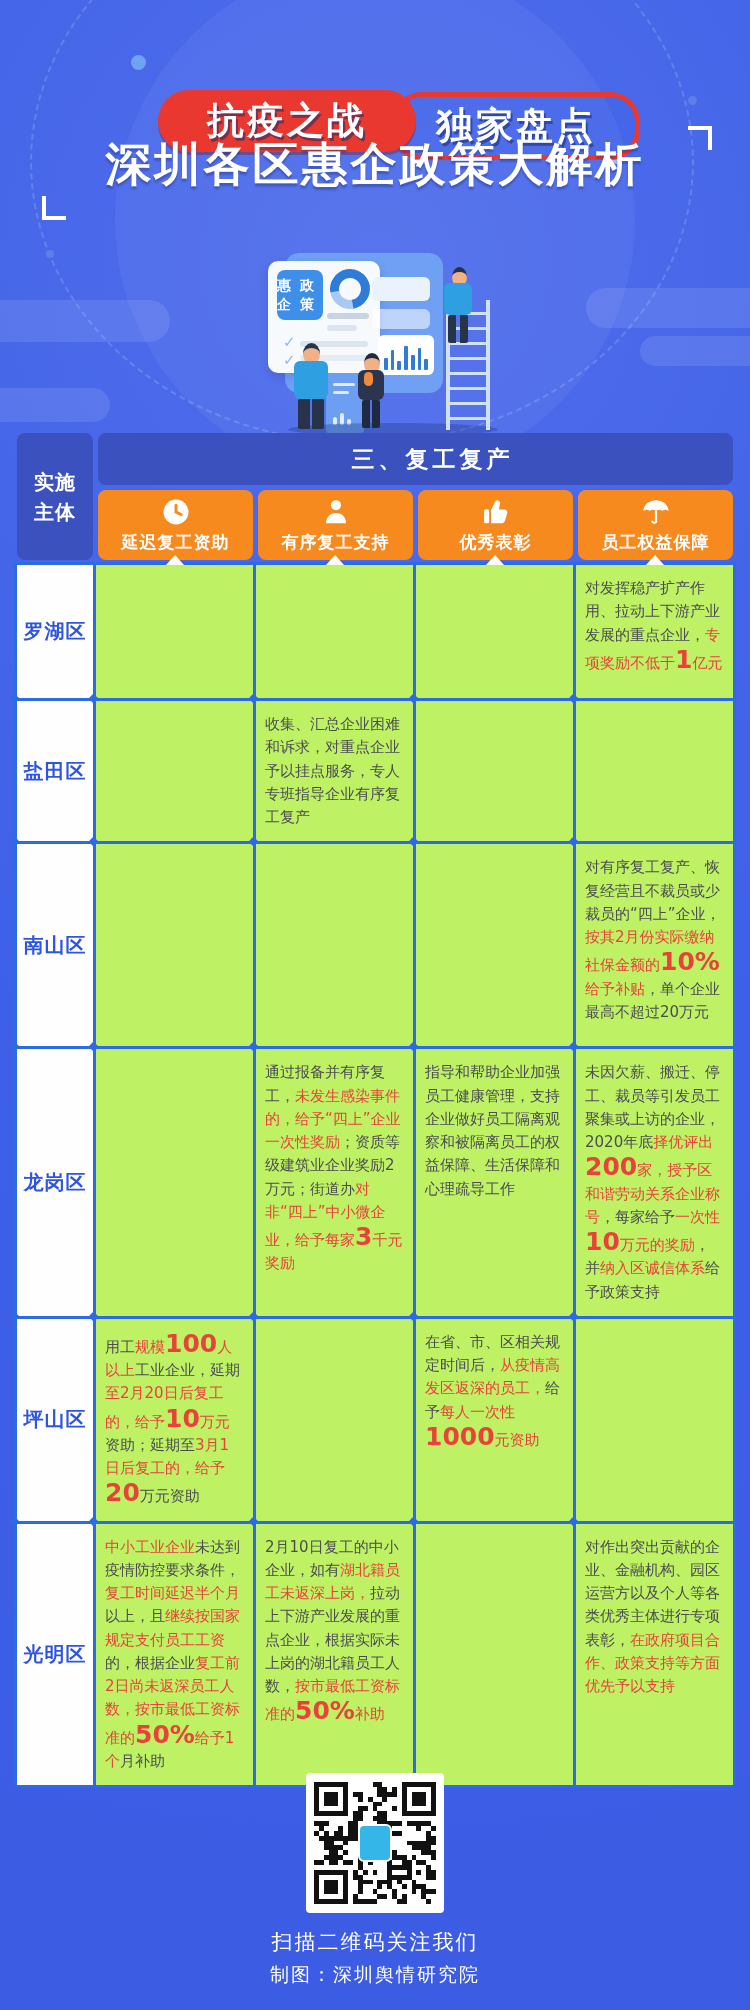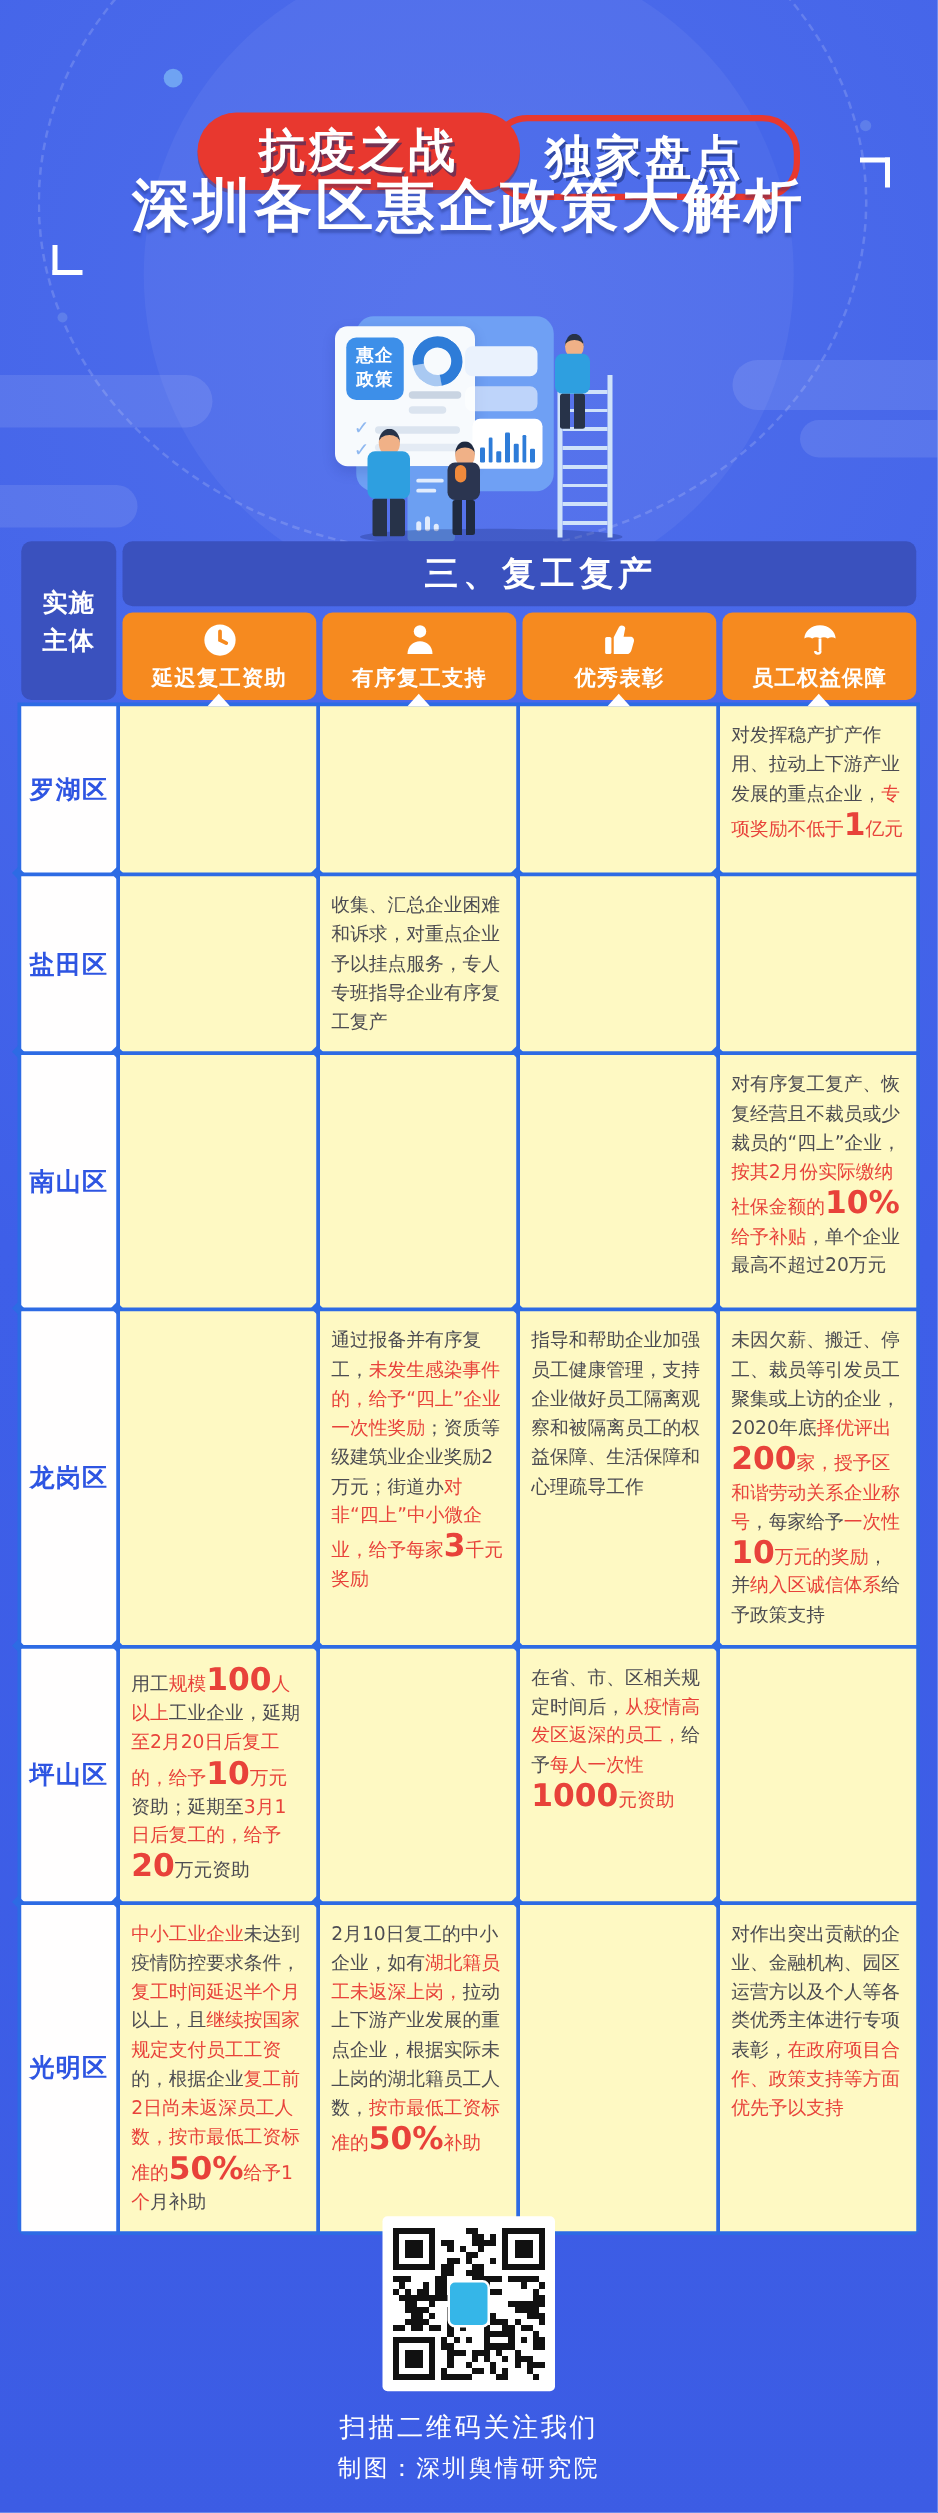--- a/index.html
+++ b/index.html
@@ -27,21 +27,21 @@
     text-shadow:0 3px 2px rgba(23,41,110,.35);}
   .bracket{position:absolute;width:20px;height:20px;}
   .bracket-bl{left:42px;top:196px;border-left:4px solid #fff;border-bottom:4px solid #fff;}
   .bracket-tr{left:688px;top:126px;border-right:4px solid #fff;border-top:4px solid #fff;}
   
   .illus{position:absolute;left:0;top:195px;width:750px;height:245px;}
   .back-panel{position:absolute;left:285px;top:58px;width:158px;height:140px;background:#6fa0f4;border-radius:14px;}
   .white-card{position:absolute;left:268px;top:66px;width:112px;height:112px;background:#f7fafd;border-radius:10px;
     box-shadow:0 4px 10px rgba(20,40,120,.18);}
   .tag{position:absolute;left:277px;top:75px;width:46px;height:50px;background:#3d8fe9;border-radius:8px;
-    color:#fff;font-size:14px;font-weight:bold;line-height:1.35;display:flex;flex-direction:column;
+    color:#fff;font-size:14px;font-weight:bold;line-height:1.35;display:flex;flex-direction:row;
     align-items:center;justify-content:center;letter-spacing:1px;}
   .donut{position:absolute;left:330px;top:74px;width:22px;height:22px;border-radius:50%;
     border:9px solid #2e7cd8;border-bottom-color:#a9c9f2;transform:rotate(35deg);}
   .card-line{position:absolute;height:6px;border-radius:3px;background:#c9d4e2;}
   .check{position:absolute;color:#8fb8f0;font-size:15px;font-weight:bold;}
   .panel-input{position:absolute;border-radius:6px;}
   .bar-panel{position:absolute;left:378px;top:140px;width:56px;height:40px;background:#fff;border-radius:6px;
     display:flex;align-items:flex-end;gap:3px;padding:5px 6px;box-sizing:border-box;}
   .bar{width:4px;background:#2e7cd8;border-radius:1px;}
   .poster-board{position:absolute;left:326px;top:178px;width:38px;height:60px;background:#6c9ff2;border-radius:3px;}
@@ -53,28 +53,28 @@
   .legs{position:absolute;border-radius:2px;}
   .ladder{position:absolute;left:446px;top:105px;width:36px;height:130px;
     border-left:4px solid #cfe2fa;border-right:4px solid #cfe2fa;
     background:repeating-linear-gradient(to bottom,transparent 0 12px,#cfe2fa 12px 15px);}
   
   .table{position:absolute;left:14px;top:433px;width:722px;}
   .head-grid{display:grid;grid-template-columns:76px repeat(4,1fr);gap:5px;margin:0 3px;}
   .left-head{grid-row:1/3;background:#3a51be;border-radius:8px;color:#fff;font-weight:bold;font-size:20px;
     display:flex;flex-direction:column;align-items:center;justify-content:center;line-height:1.5;letter-spacing:1px;}
   .band{grid-column:2/6;height:52px;background:#3a51be;border-radius:8px;color:#fff;font-weight:bold;
-    font-size:27px;letter-spacing:4px;display:flex;align-items:center;justify-content:center;padding-left:34px;}
+    font-size:23px;letter-spacing:4px;display:flex;align-items:center;justify-content:center;padding-left:34px;}
   .col-head{height:70px;background:#f68a1f;border-radius:8px;color:#fff;display:flex;flex-direction:column;
     align-items:center;justify-content:center;gap:4px;}
   .col-head .lbl{font-size:17px;font-weight:bold;letter-spacing:1px;}
   .col-head svg{display:block;}
   .body-grid{display:grid;grid-template-columns:76px repeat(4,1fr);gap:3px;background:#2d6be4;
     padding:3px;border-radius:0 0 6px 6px;margin-top:2px;}
-  .cell{position:relative;background:#fef9c3;padding:12px 9px;box-sizing:border-box;
+  .cell{position:relative;background:#bef264;padding:12px 9px;box-sizing:border-box;
     font-size:15px;line-height:1.55;color:#4c4c52;text-align:left;}
   .district-cell{display:flex;align-items:center;justify-content:center;background:#fffefe;
     color:#2e55e2;font-weight:bold;font-size:20px;letter-spacing:1px;position:relative;}
   .cell:not(.r0)::before{content:"";position:absolute;left:-6px;top:-6px;width:7px;height:7px;
     background:#2d6be4;transform:rotate(45deg);}
   .notch{position:absolute;top:-10px;left:50%;transform:translateX(-50%);width:0;height:0;
     border-left:9px solid transparent;border-right:9px solid transparent;border-bottom:10px solid #fffefe;}
   .seg-normal{color:#4c4c52;}
   .seg-red{color:#e8423a;}
   .seg-red-big{color:#e8423a;font-weight:bold;font-size:25px;line-height:1;}

